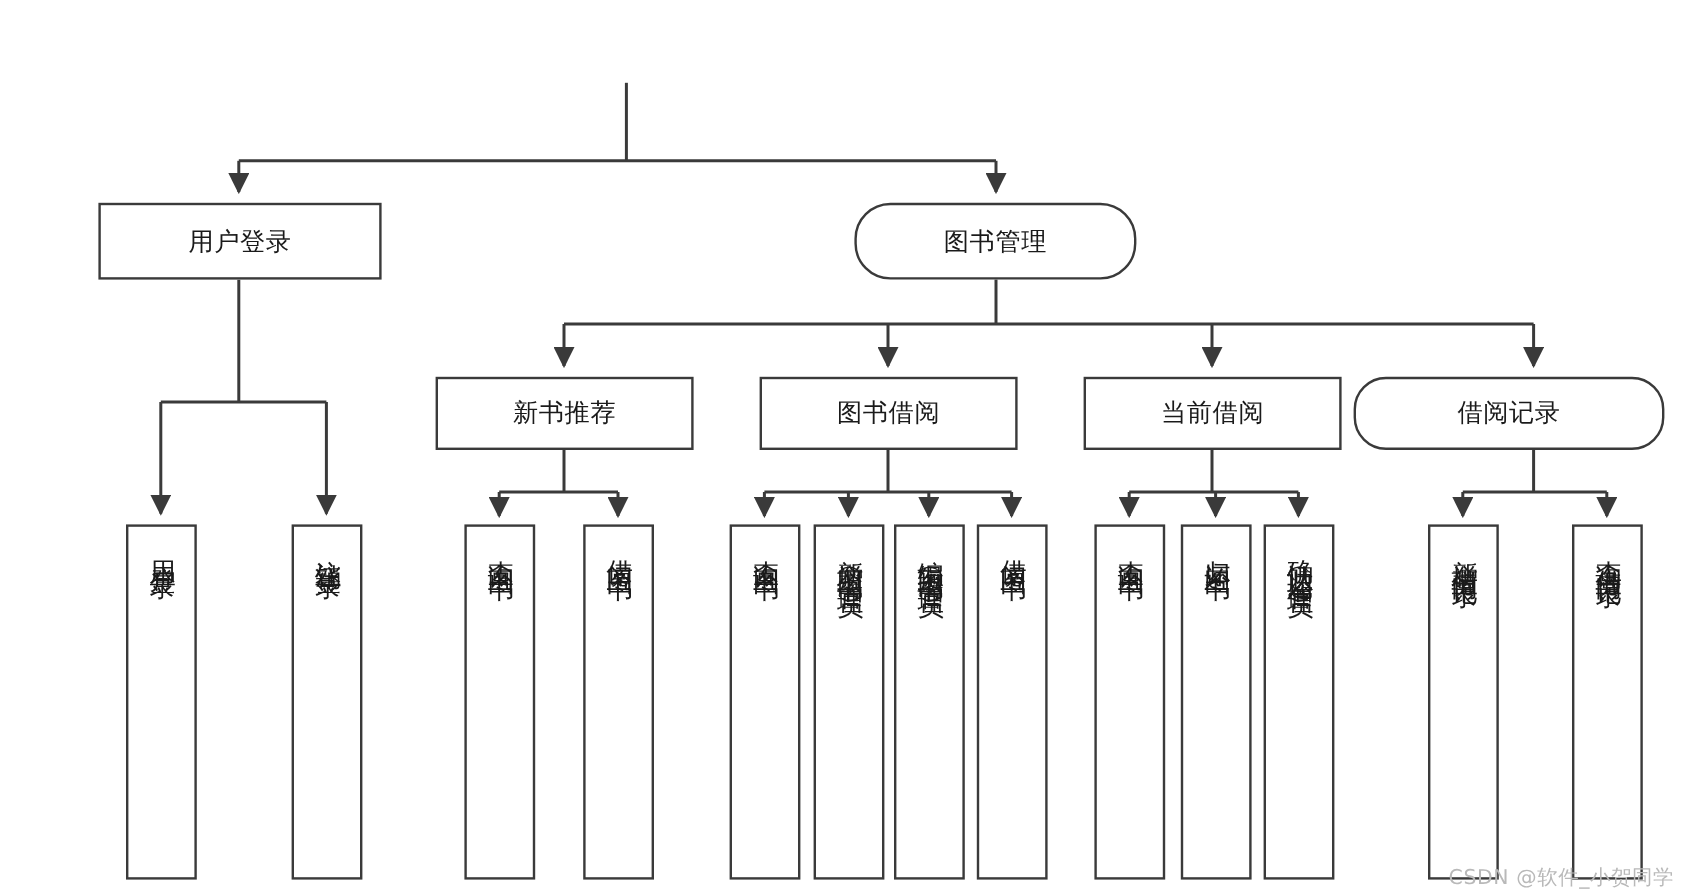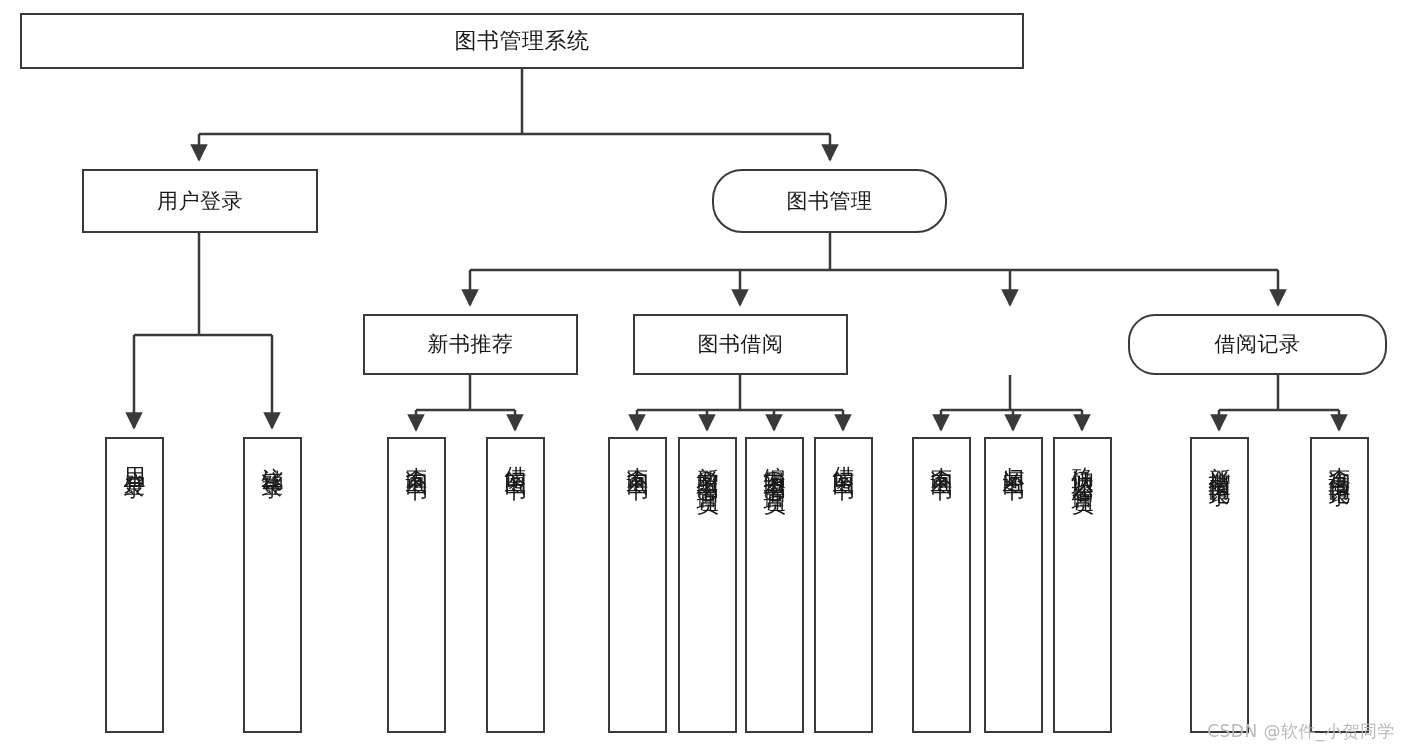--- a/index.html
+++ b/index.html
@@ -122,37 +122,37 @@
       <path d="M 1013 410 L 1013 430" marker-end="url(#arrow)"></path>
       <path d="M 1082 410 L 1082 430" marker-end="url(#arrow)"></path>
 
       <path d="M 1278 375 L 1278 410"></path>
       <path d="M 1219 410 L 1339 410"></path>
       <path d="M 1219 410 L 1219 430" marker-end="url(#arrow)"></path>
       <path d="M 1339 410 L 1339 430" marker-end="url(#arrow)"></path>
     </g>
   </svg>
 
-  <div class="node horiz root" style="left:20px; top:13px; width:1004px; height:56px;">
-    <span class="lbl">图书管理系统</span>
-  </div>
 
   <div class="node horiz" style="left:82px; top:169px; width:236px; height:64px;">
     <span class="lbl">用户登录</span>
   </div>
   <div class="node horiz" style="left:712px; top:169px; width:235px; height:64px;border-radius:30px;">
     <span class="lbl">图书管理</span>
   </div>
 
   <div class="node horiz" style="left:633px; top:314px; width:215px; height:61px;">
     <span class="lbl">图书借阅</span>
   </div>
   <div class="node horiz" style="left:363px; top:314px; width:215px; height:61px;">
     <span class="lbl">新书推荐</span>
   </div>
+  <div class="node horiz" style="left:903px; top:314px; width:215px; height:61px;">
+    <span class="lbl">当前借阅</span>
+  </div>
   <div class="node horiz" style="left:1128px; top:314px; width:259px; height:61px;border-radius:27px;">
     <span class="lbl">借阅记录</span>
   </div>
 
   <div class="node vert" style="left:105px; top:437px; width:59px; height:296px;">
     <span class="lbl">用户登录</span>
   </div>
   <div class="node vert" style="left:243px; top:437px; width:59px; height:296px;">
     <span class="lbl">注销登录</span>
   </div>

